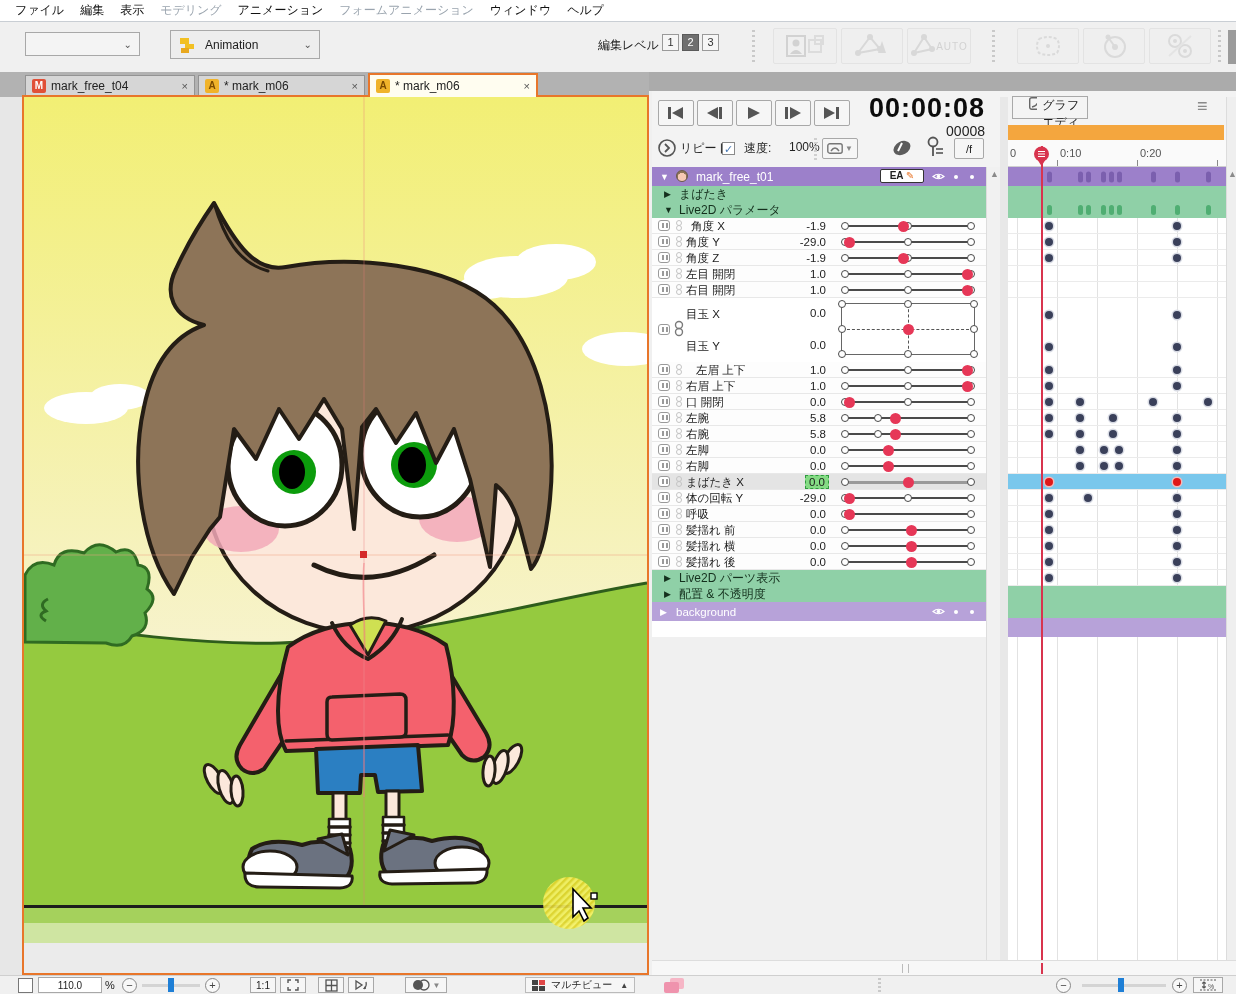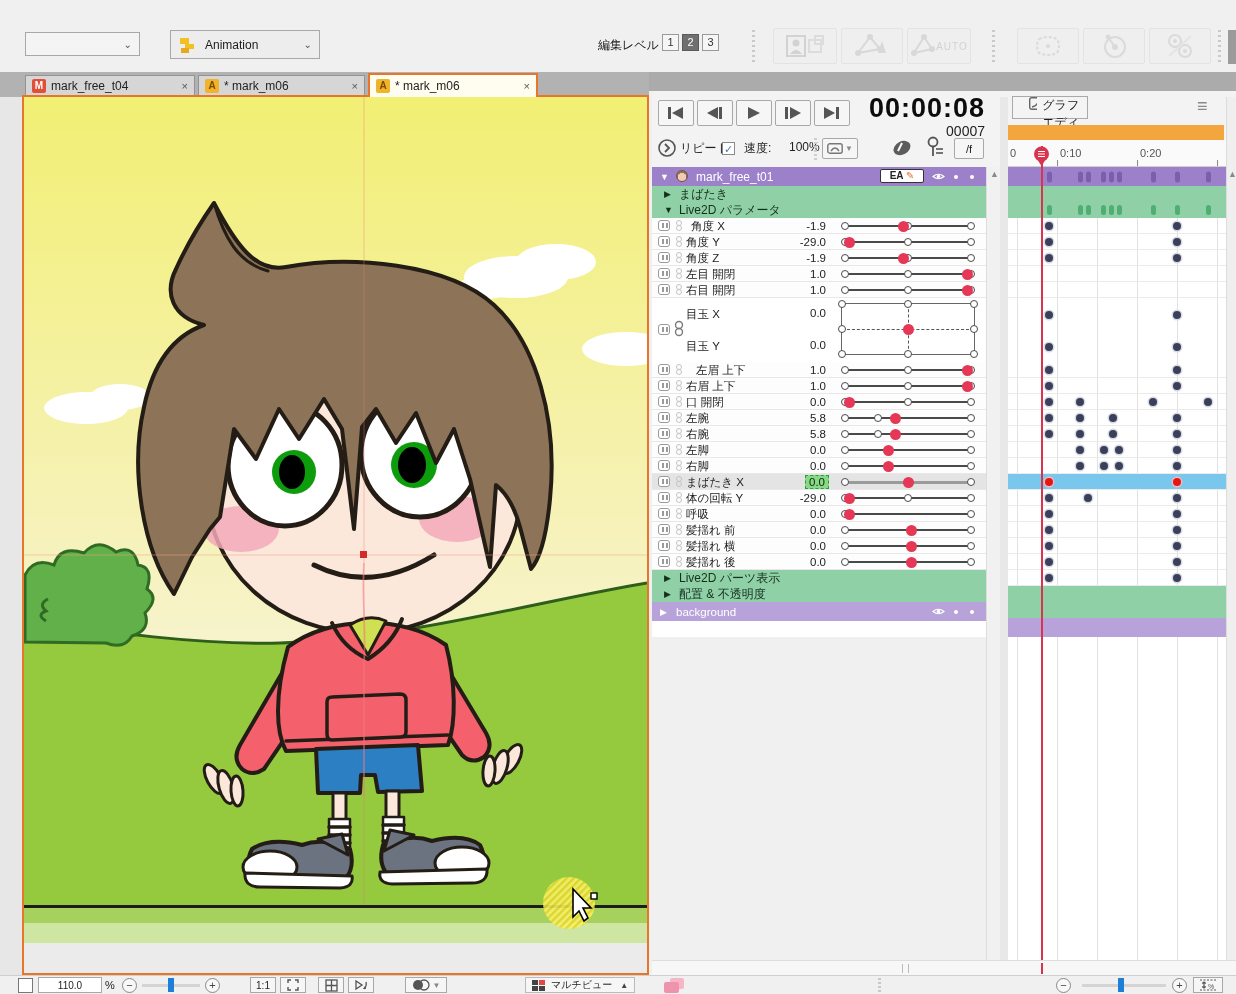--- a/index.html
+++ b/index.html
@@ -132,20 +132,30 @@
   .mag { position:absolute; top:2px; width:15px; height:15px; border:1px solid #888; border-radius:50%;
     font-size:11px; text-align:center; line-height:13px; color:#444; background:#f8f8f8; }
   .hslider { position:absolute; top:8px; height:3px; background:#d4d4d4; }
   .hknob { position:absolute; top:-6px; width:6px; height:14px; background:#1e7fd6; }
 </style>
 </head>
 <body>
 
 <div id="app">
 
+  <div class="abs" id="menubar">
+    <span class="menu-item">ファイル</span>
+    <span class="menu-item">編集</span>
+    <span class="menu-item">表示</span>
+    <span class="menu-item disabled">モデリング</span>
+    <span class="menu-item">アニメーション</span>
+    <span class="menu-item disabled">フォームアニメーション</span>
+    <span class="menu-item">ウィンドウ</span>
+    <span class="menu-item">ヘルプ</span>
+  </div>
 
   <div class="abs" id="toolbar">
     <div class="combo" style="left:25px;top:10px;width:115px;height:24px;">
       <span></span>
       <span class="chev">⌄</span>
     </div>
     <div class="combo" style="left:170px;top:8px;width:150px;height:29px;background:#ededed;">
       <svg width="20" height="18" style="margin:0 6px 0 8px">
         <rect x="1" y="2" width="9" height="6" fill="#f2c023"></rect>
           <rect x="6" y="8" width="9" height="5" fill="#f2c023"></rect>
@@ -361,21 +371,21 @@
           <path d="M5 0 L16 6 L5 12 Z" fill="#555"></path>
         </svg>
     </div>
     <div class="tr-btn" style="left:162px;">
       <svg width="18" height="12">
           <path d="M1 0 L12 6 L1 12 Z" fill="#555"></path>
           <rect x="13" y="0" width="3" height="12" fill="#555"></rect>
         </svg>
     </div>
     <div id="timecode">00:00:08</div>
-    <div id="framecount">00007</div>
+    <div id="framecount">00008</div>
 
     <svg class="abs" style="left:6px;top:48px;" width="18" height="18">
       <circle cx="9" cy="9" r="8" fill="none" stroke="#555" stroke-width="1.6"></circle>
         <path d="M7 5 L11 9 L7 13" fill="none" stroke="#555" stroke-width="1.8"></path>
     </svg>
     <span class="opt-row" style="left:28px;">リピート</span>
     <span class="chk" style="left:70px;">✓</span>
     <span class="opt-row" style="left:92px;">速度:</span>
     <span class="opt-row" style="left:137px;">100%</span>
     <div class="abs" style="left:162px;top:47px;width:3px;height:22px;background:repeating-linear-gradient(to bottom,#cfcfcf 0 2px,transparent 2px 4px);"></div>

